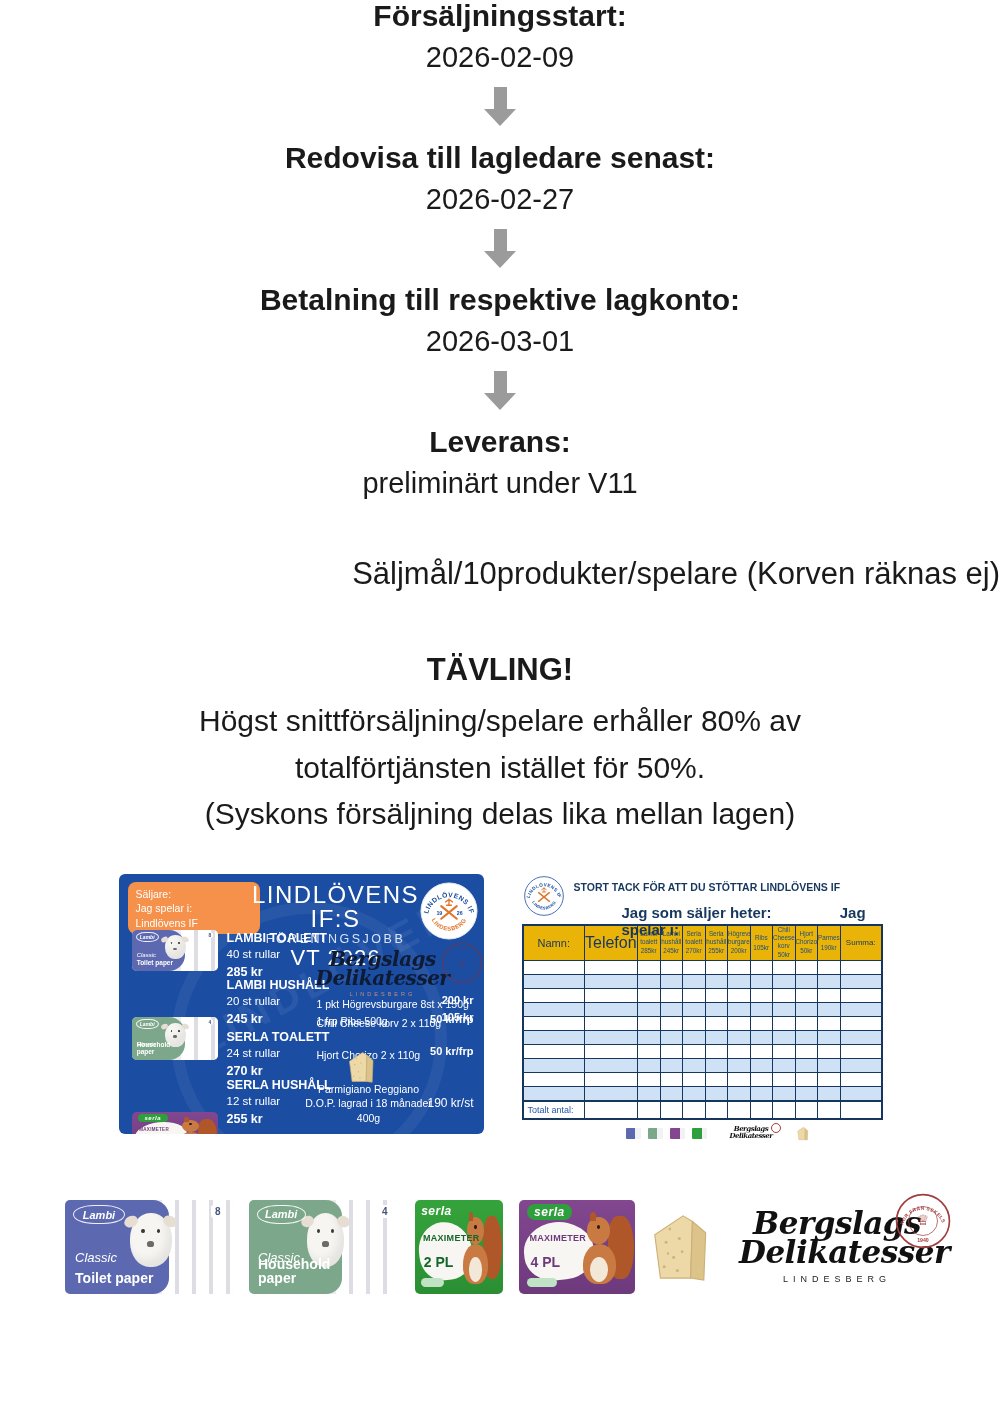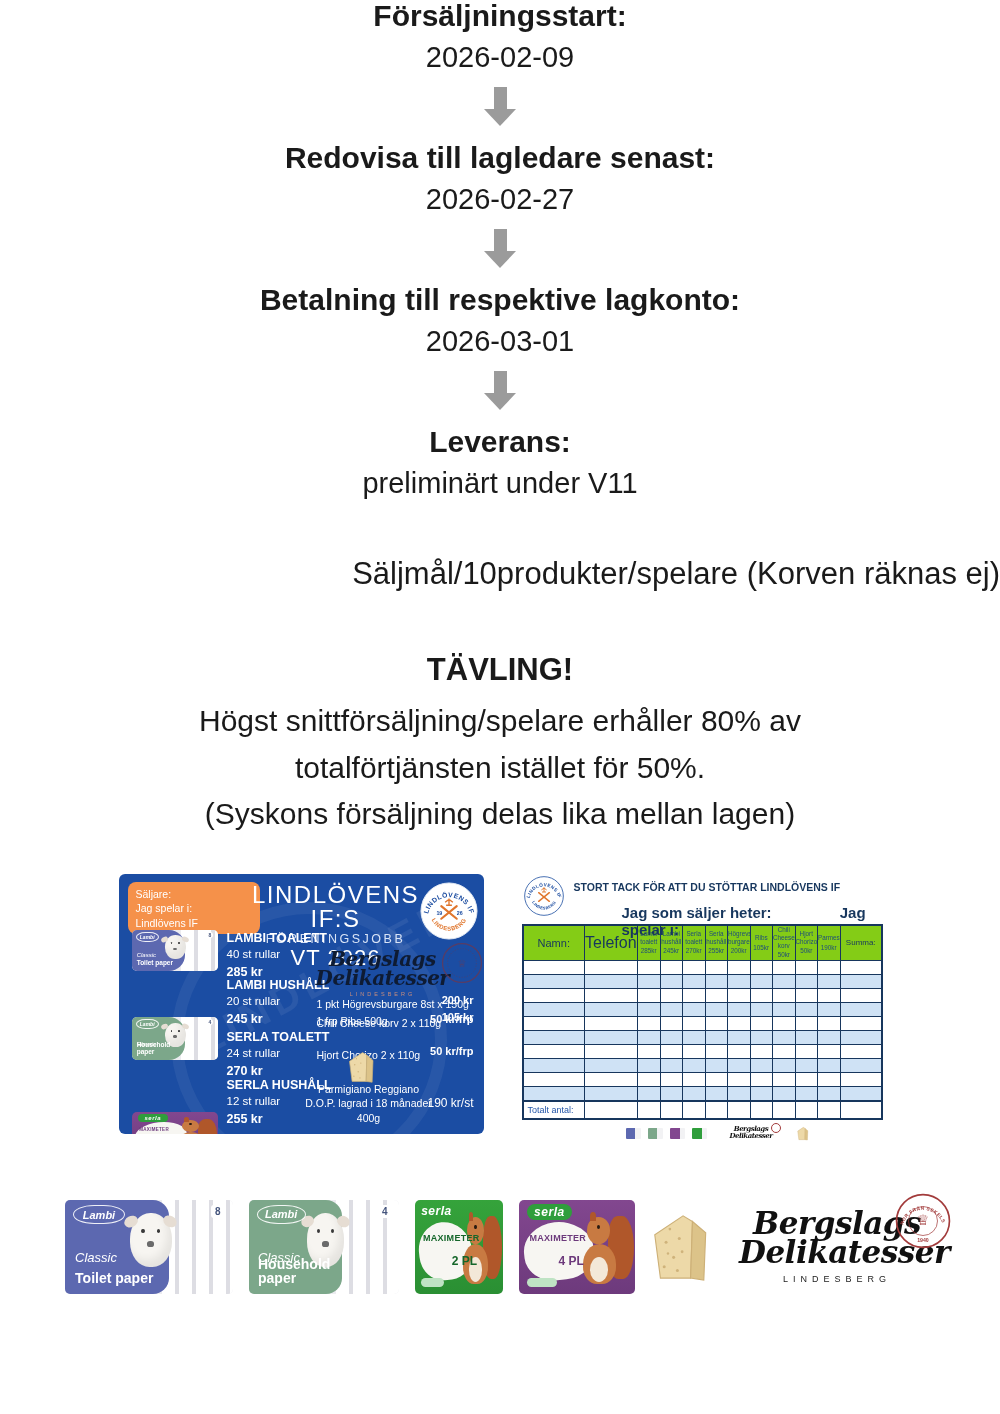--- a/index.html
+++ b/index.html
@@ -60,21 +60,21 @@
 
   
   .order-form{position:relative;width:360px;height:268px;background:#fff;flex:0 0 auto;}
   .form-head{position:relative;height:50px;}
   .club-badge.form-pos{position:absolute;left:2px;top:2px;width:40px;height:40px;}
   .form-title{position:absolute;left:52px;top:7px;font-size:10.5px;font-weight:bold;color:#17375e;}
   .form-labels{position:absolute;left:52px;top:30px;font-size:15px;font-weight:bold;color:#17375e;margin-left:48px;}
   .form-labels .lbl2{margin-left:64px;}
   table.order{border-collapse:collapse;width:360px;table-layout:fixed;border:2px solid #17365d;}
   table.order th,table.order td{border:1px solid #17365d;padding:0;overflow:hidden;}
-  thead th{background:#84cc16;color:#17375e;font-weight:400;height:34px;vertical-align:middle;margin-top:36px;}
+  thead th{background:#eab308;color:#17375e;font-weight:400;height:34px;vertical-align:middle;margin-top:36px;}
   .th-name{font-size:11px;}
   .th-phone{font-size:16px;}
   .th-prod{font-size:6.3px;line-height:1.2;color:#1f4e79;}
   .th-prod .pp{display:block;margin-top:2px;}
   .th-sum{font-size:8px;}
   tbody td{height:13px;}
   tbody tr.alt td{background:#cfe2f5;}
   tfoot td{height:16px;border-top:2px solid #17365d !important;}
   .total-label{font-size:9px;color:#2456a8;padding-left:4px !important;text-align:left;}
   .form-icons{display:flex;align-items:center;margin-top:6px;margin-left:104px;gap:7px;}
@@ -132,21 +132,21 @@
   .fp-lambi-blue{width:168px;height:94px;}
   .fp-lambi-green{width:150px;height:94px;}
   .fp-serla-green{width:88px;height:94px;}
   .fp-serla-purple{width:116px;height:94px;}
   .fp-lambi-blue .lambi-logo,.fp-lambi-green .lambi-logo{font-size:11px;}
   .fp-lambi-blue .classic,.fp-lambi-green .classic{font-size:13px;}
   .fp-lambi-blue .ptype,.fp-lambi-green .ptype{font-size:14px;}
   .fp-lambi-blue .count-badge,.fp-lambi-green .count-badge{font-size:10px;}
   .fp-serla-green .serla-logo,.fp-serla-purple .serla-logo{font-size:12px;}
   .fp-serla-green .serla-max,.fp-serla-purple .serla-max{font-size:9px;}
-  .fp-serla-green .serla-ply,.fp-serla-purple .serla-ply{font-size:12px;margin-left:28px;}
+  .fp-serla-green .serla-ply,.fp-serla-purple .serla-ply{font-size:14px;}
 
   
   .mini .lambi-logo{font-size:5px;padding:1px 3px;border-width:0.5px;}
   .mini .classic{font-size:6px;}
   .mini .ptype{font-size:6.5px;}
   .mini .count-badge{font-size:5px;padding:0 2px;}
   .mini .serla-logo{font-size:6px;}
   .mini .serla-max{font-size:4.5px;}
 
   

